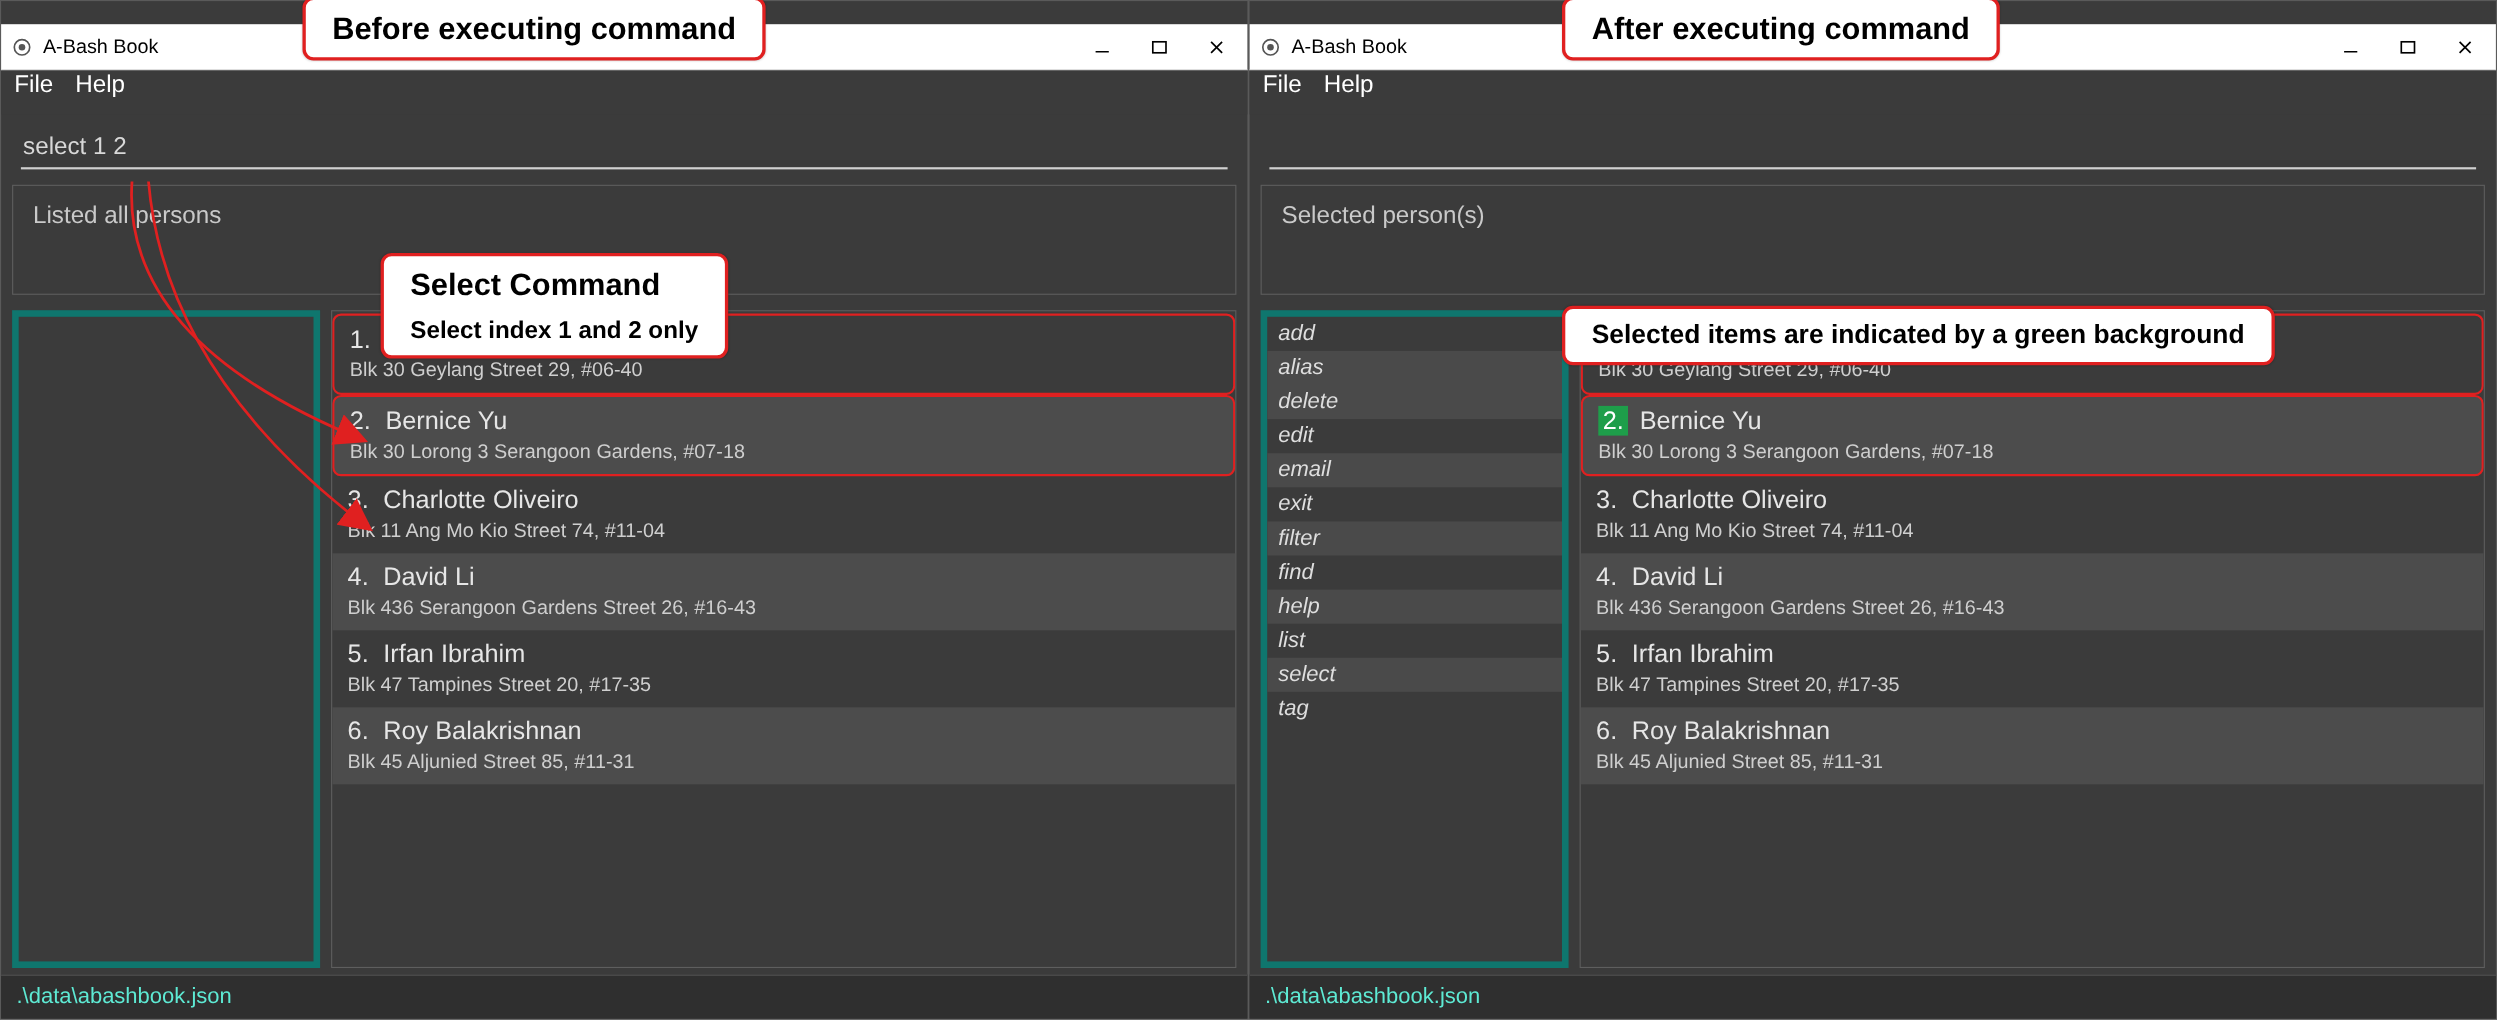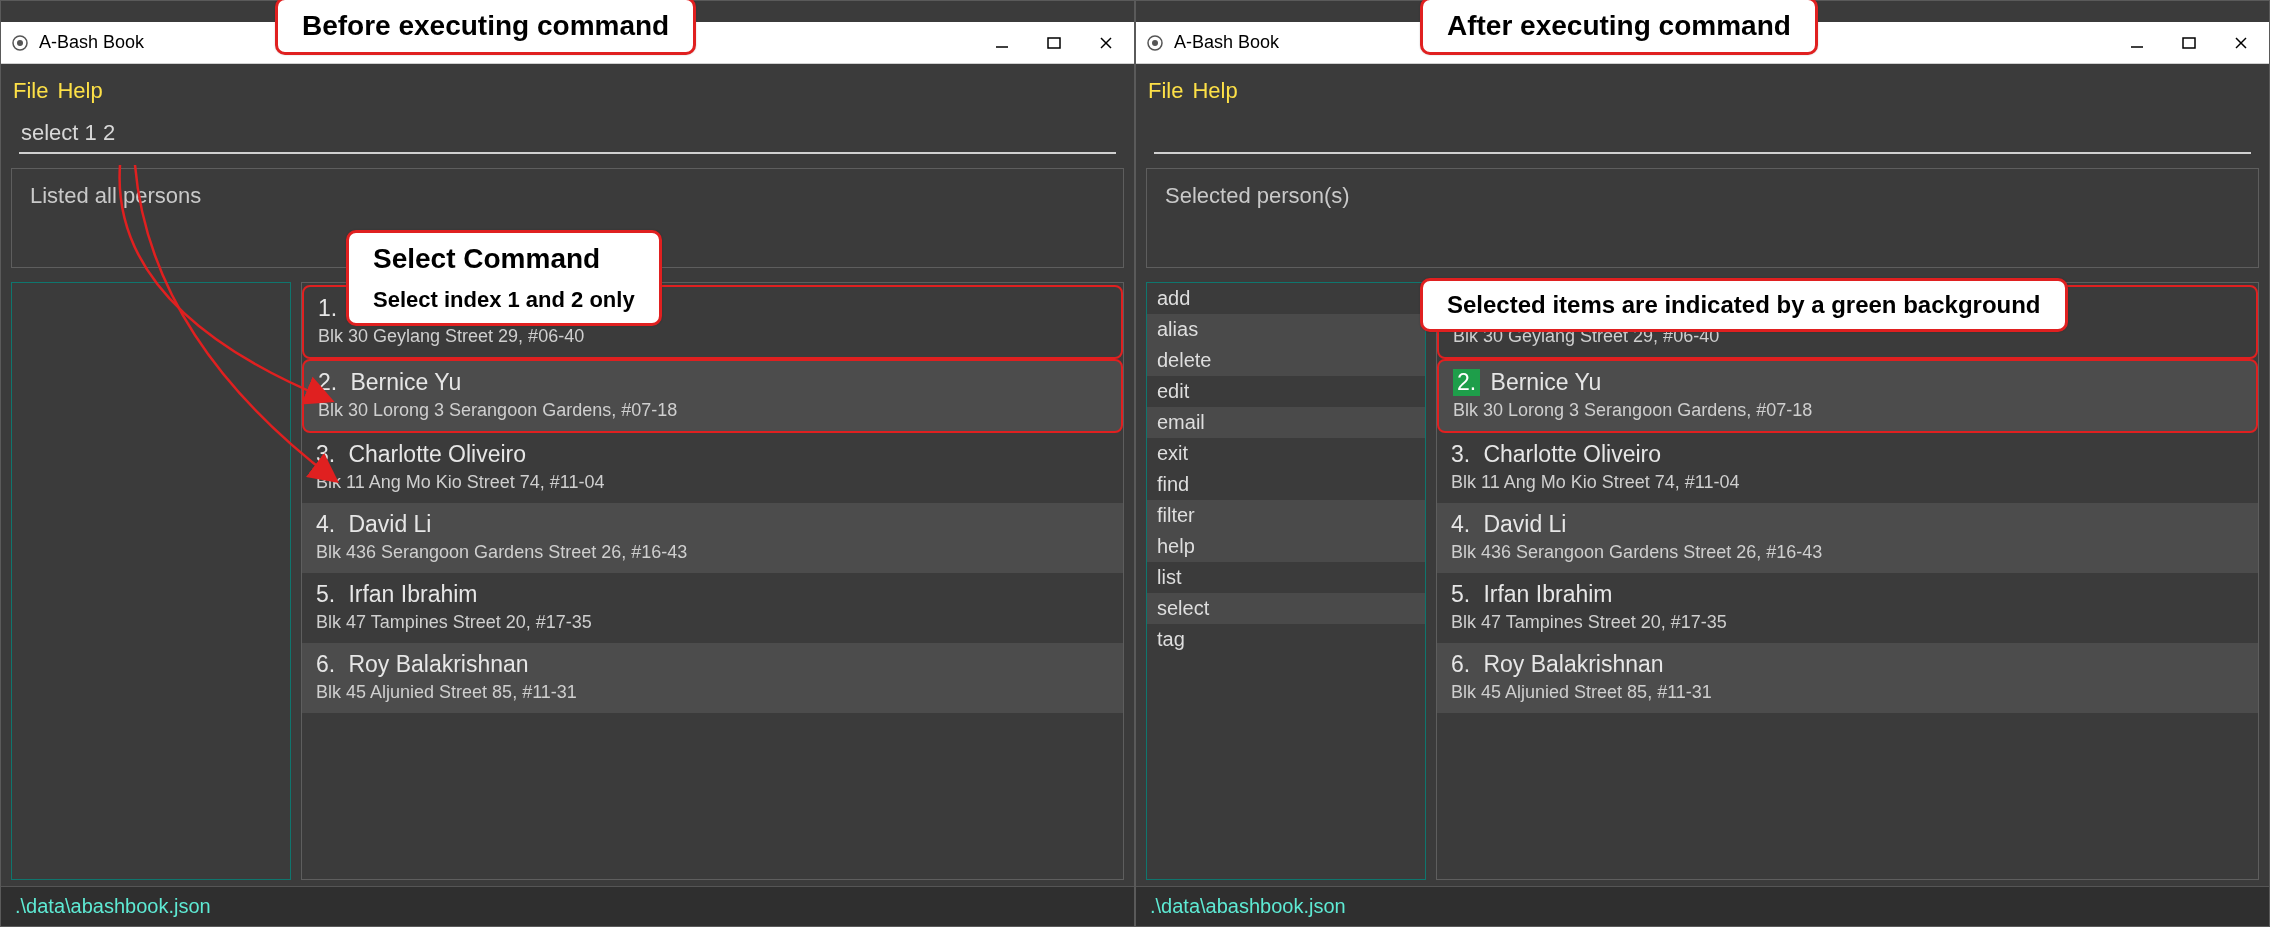--- a/index.html
+++ b/index.html
@@ -39,25 +39,25 @@
     align-items: center;
     justify-content: center;
   }
   .titlebar .title { flex: 0 0 auto; }
   .titlebar .spacer { flex: 1; }
   .win-controls { display: flex; gap: 32px; align-items: center; padding-right: 10px;}
   .win-btn { width: 20px; height: 20px; display:flex; align-items:center; justify-content:center; cursor:pointer;}
   .menubar {
     height: 40px;
     background: #3b3b3b;
-    color: #fde047;
-    display: flex;
-    align-items: flex-end;
+    color: #ffffff;
+    display: flex;
+    align-items: flex-start;
     padding: 0 12px;
-    gap: 9px;
+    gap: 20px;
     font-size: 22px;
   }
   .menubar span { cursor: pointer; }
   .cmd-input-wrap {
     padding: 10px 18px 6px 18px;
   }
   .cmd-input {
     width: 100%;
     background: transparent;
     border: none;
@@ -78,23 +78,24 @@
   }
   .body-area {
     flex: 1;
     display: flex;
     padding: 6px 10px;
     gap: 10px;
     overflow: hidden;
   }
   .side-panel {
     width: 280px;
-    border: 1px solid #0f766e;
+    border: 6px solid #0f766e;
     background: #3b3b3b;
     overflow: hidden;
+    font-style: italic;
   }
   .side-panel .suggest-item {
     color: #dedede;
     font-size: 20px;
     padding: 4px 10px;
   }
   .side-panel .suggest-item.alt { background: #4a4a4a; }
   .list-panel {
     flex: 1;
     border: 1px solid #5e5e5e;
@@ -269,22 +270,22 @@
     <span>Selected person(s)</span>
   </div>
   <div class="body-area">
     <div class="side-panel" id="suggest-right">
         <div class="suggest-item">add</div>
         <div class="suggest-item alt">alias</div>
         <div class="suggest-item alt">delete</div>
         <div class="suggest-item">edit</div>
         <div class="suggest-item alt">email</div>
         <div class="suggest-item">exit</div>
+        <div class="suggest-item alt">filter</div>
         <div class="suggest-item">find</div>
-        <div class="suggest-item alt">filter</div>
         <div class="suggest-item alt">help</div>
         <div class="suggest-item">list</div>
         <div class="suggest-item alt">select</div>
         <div class="suggest-item">tag</div>
       </div>
     <div class="list-panel" id="list-right">
         <div class="person-card selected highlight-box">
           <div class="name-line"><span class="idx-badge">1.</span><span> Alex Yeoh</span></div>
           <div class="addr-line">Blk 30 Geylang Street 29, #06-40</div>
         </div>

